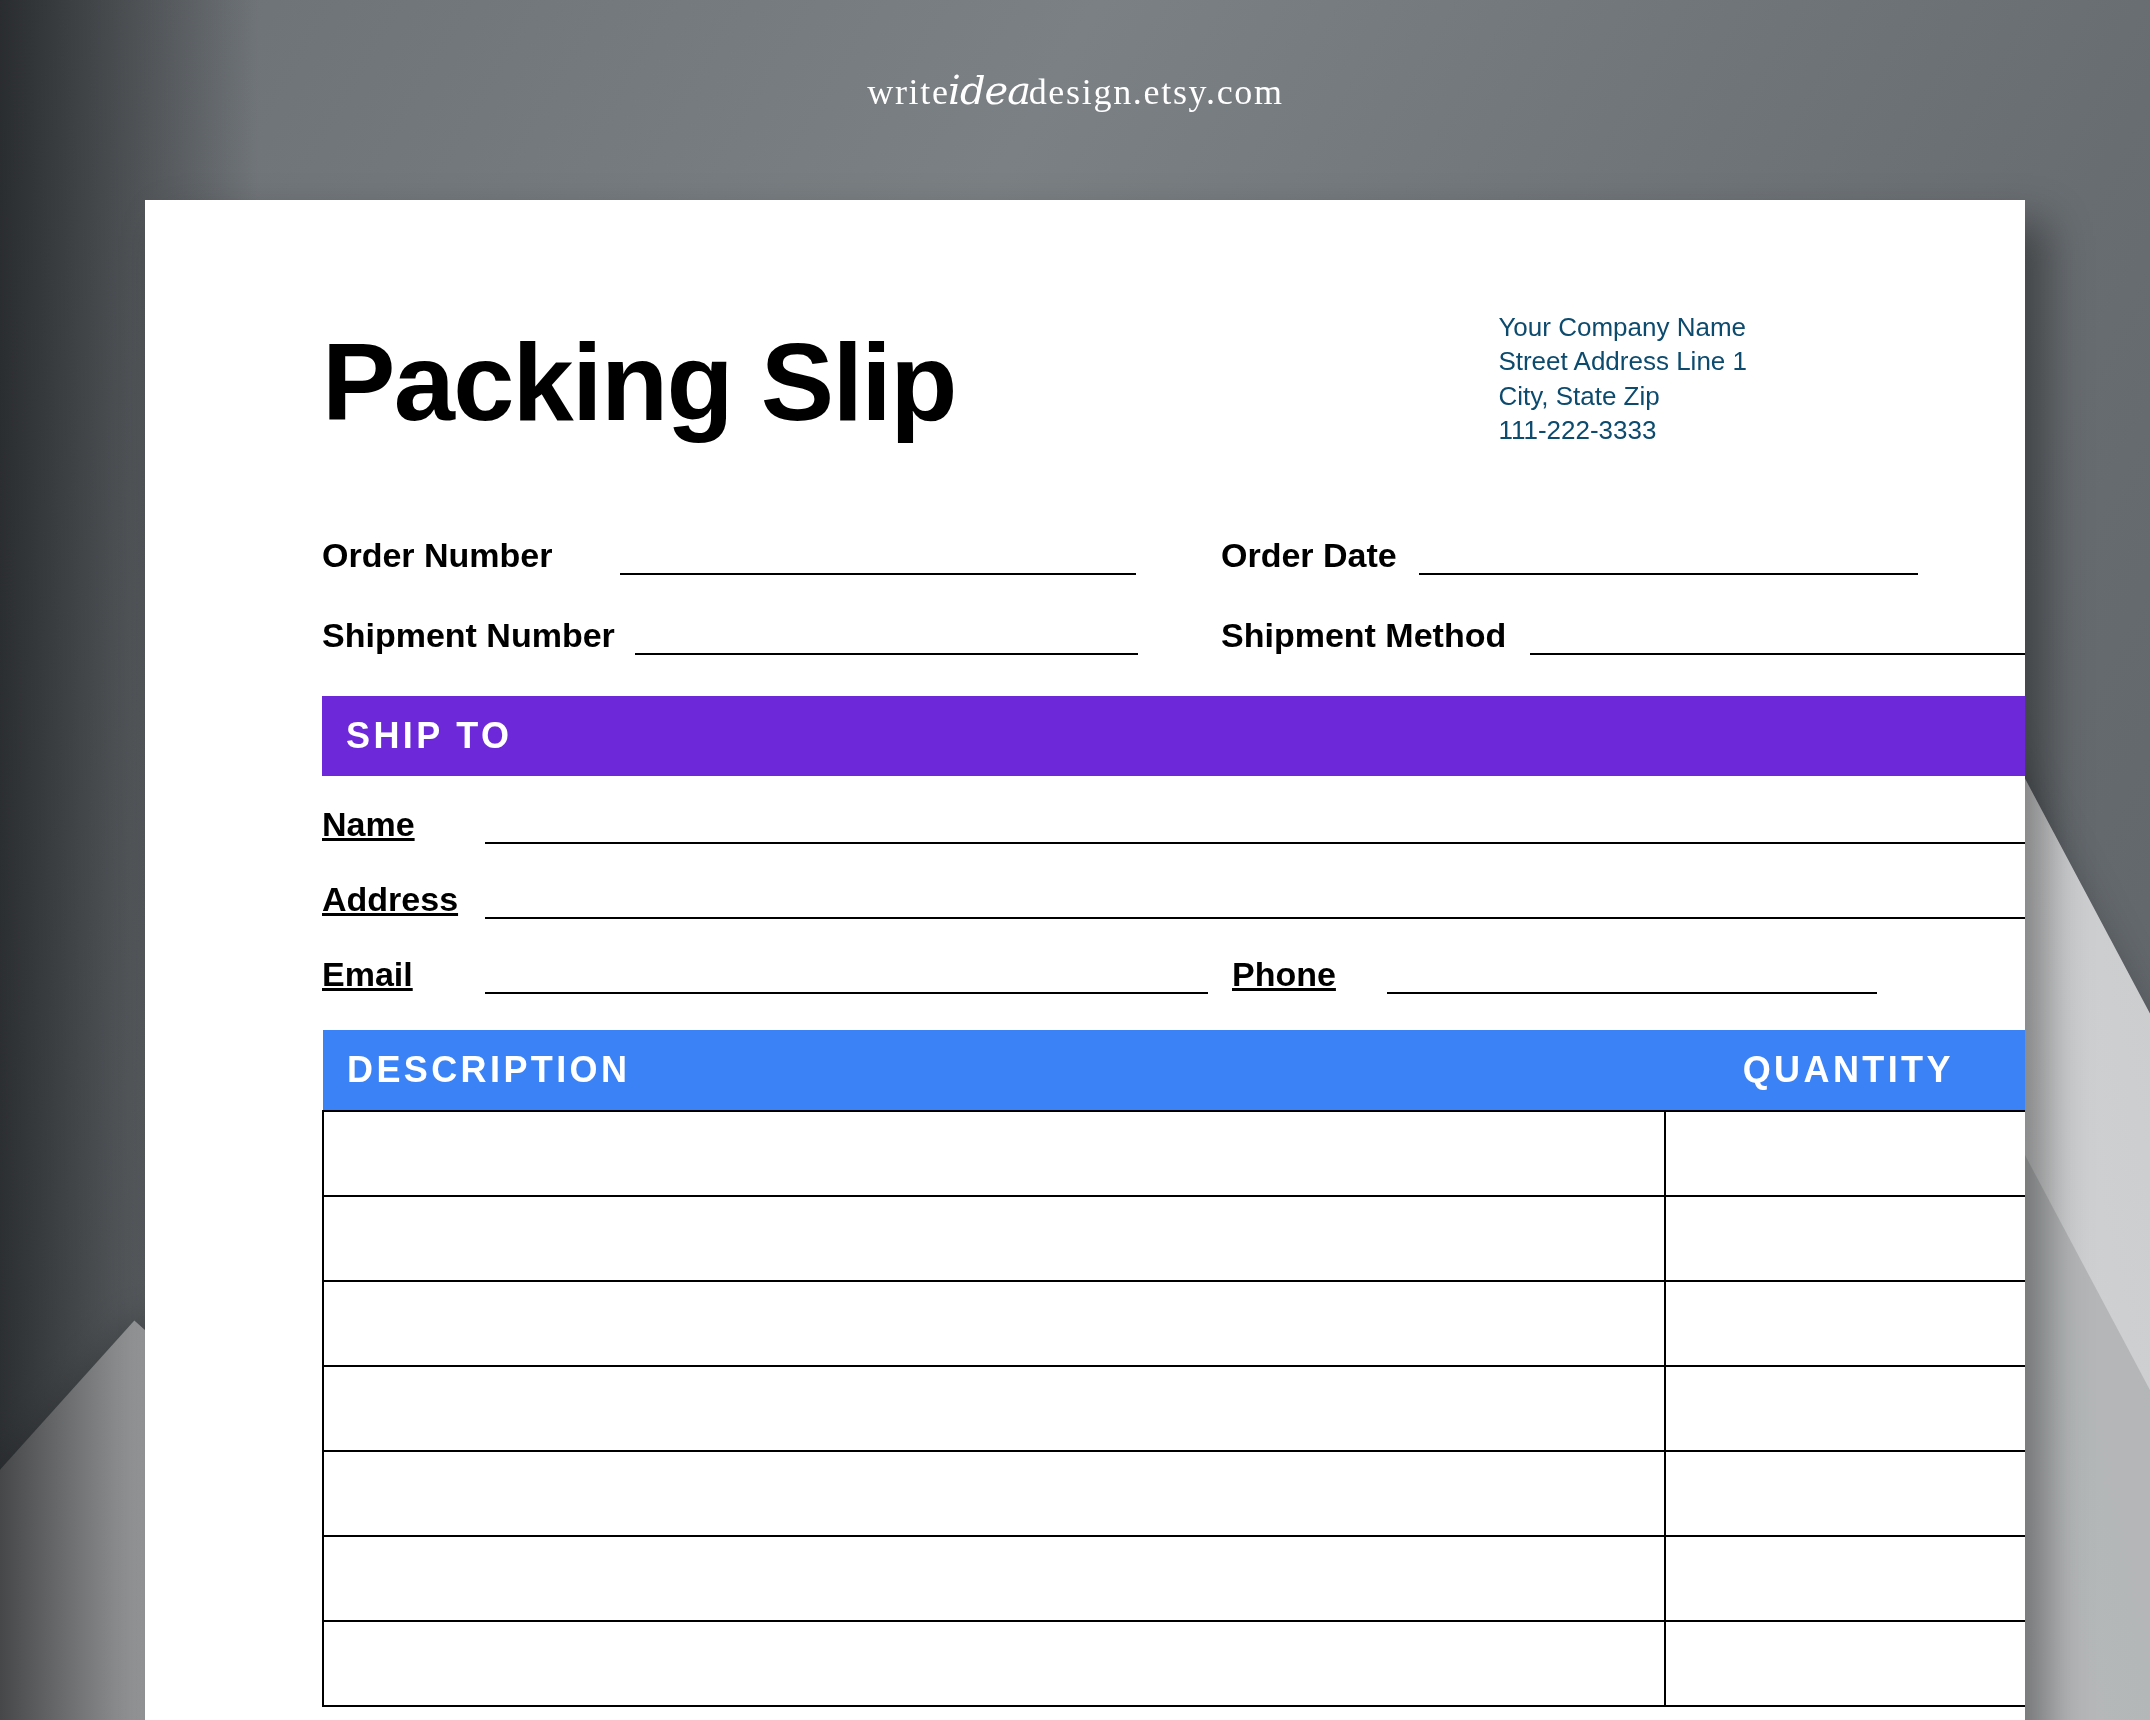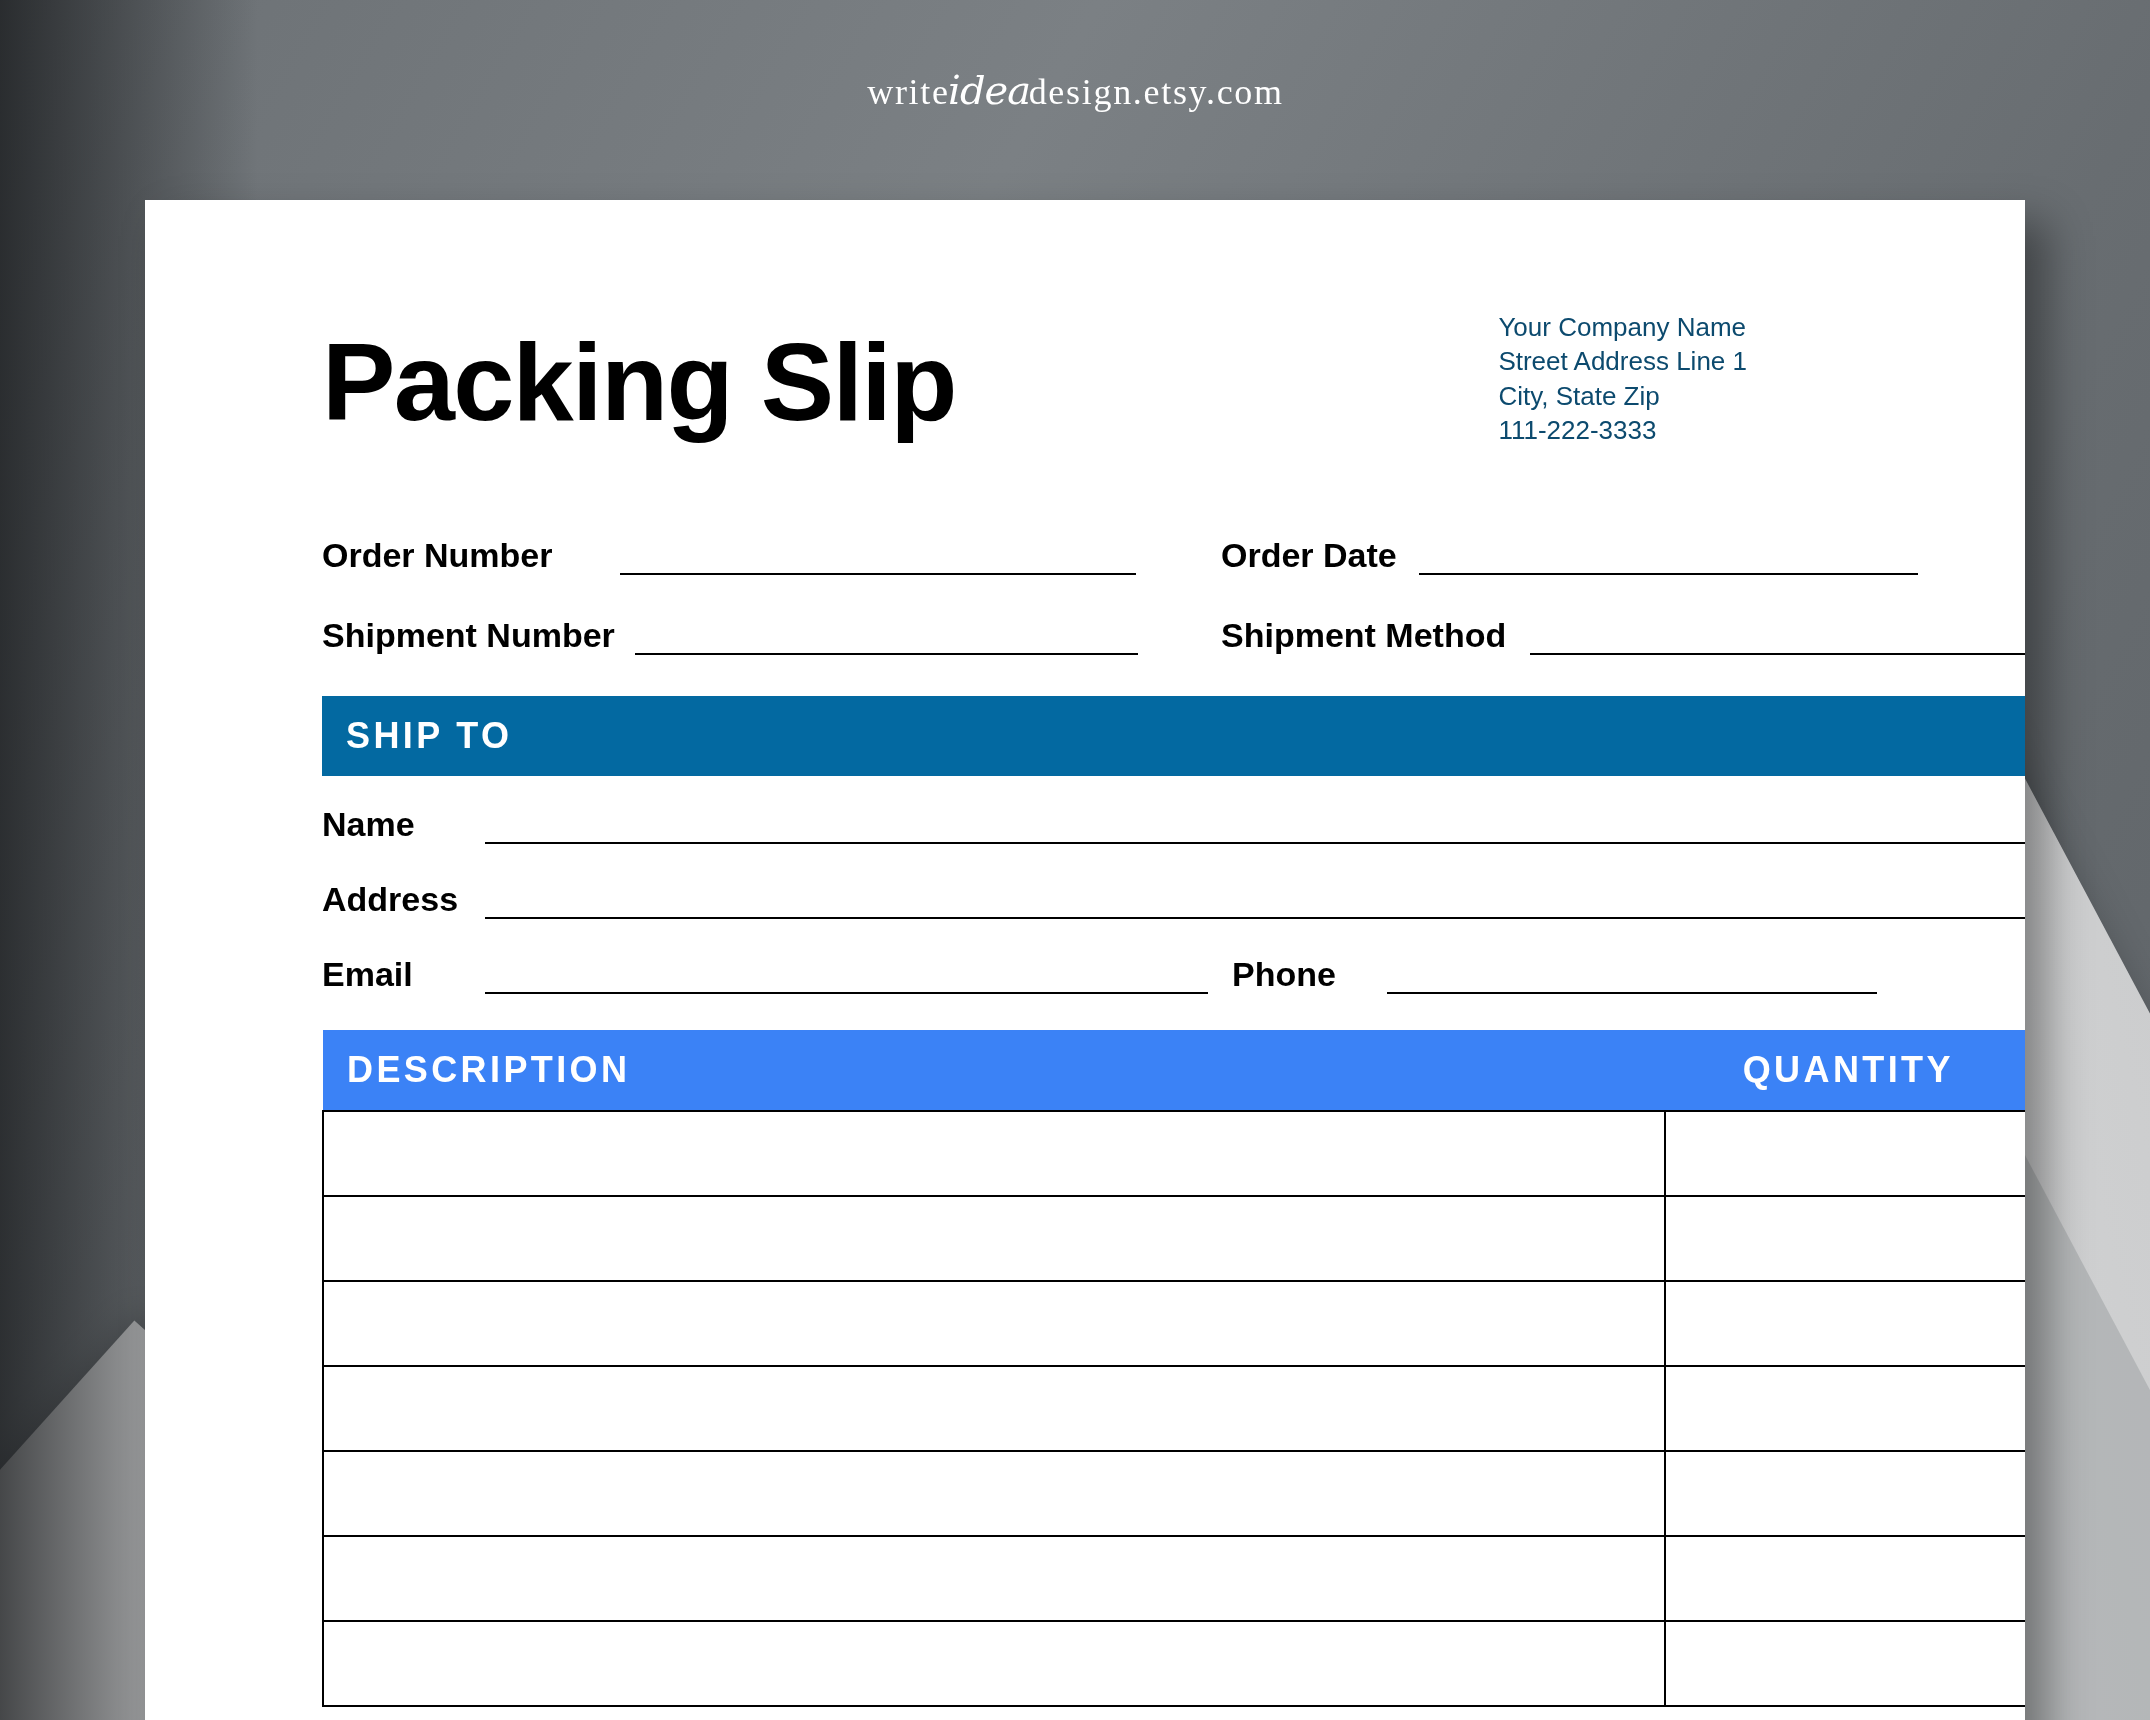--- a/index.html
+++ b/index.html
@@ -156,38 +156,39 @@
   .ln-order   { width: 516px; margin-left: 67px; }
   .ln-ship    { width: 503px; margin-left: 20.6px; }
   .ln-date    { width: 499px; margin-left: 22.4px; }
   .ln-method  { width: 497px; margin-left: 24px; }
   .left-col   { width: 899px; }
 
   
   .section-bar {
     margin: 19px 0 0 65px;
     width: 1712px;
-    background: #0369a1;
+    background: #6d28d9;
     color: #fff;
     font-size: 36px;
     font-weight: bold;
     letter-spacing: 3.4px;
     padding: 19px 0 19px 24px;
     box-sizing: border-box;
   }
 
   
   .shipto {
     margin: 29px 0 0 65px;
     width: 1712px;
   }
   .field-row {
     display: flex;
     align-items: flex-end;
     margin-bottom: 36px;
+    text-decoration: underline;
   }
   .field-label {
     font-size: 34px;
     font-weight: bold;
     color: #000;
     white-space: nowrap;
   }
   .lbl-w { width: 163px; }
   .ln-full { flex: 1; }
   .ln-email { width: 723px; }

